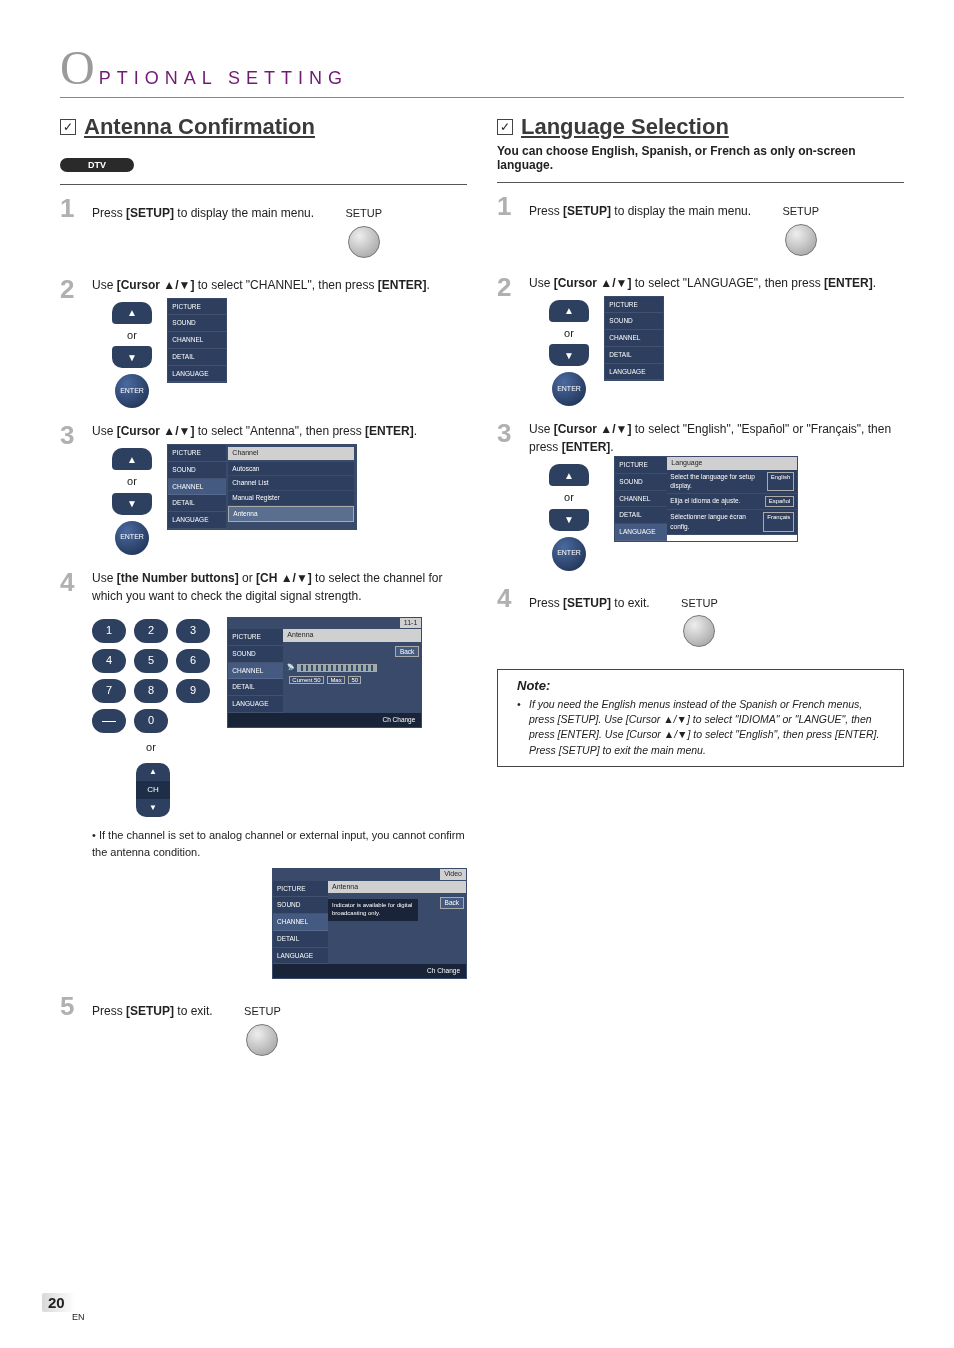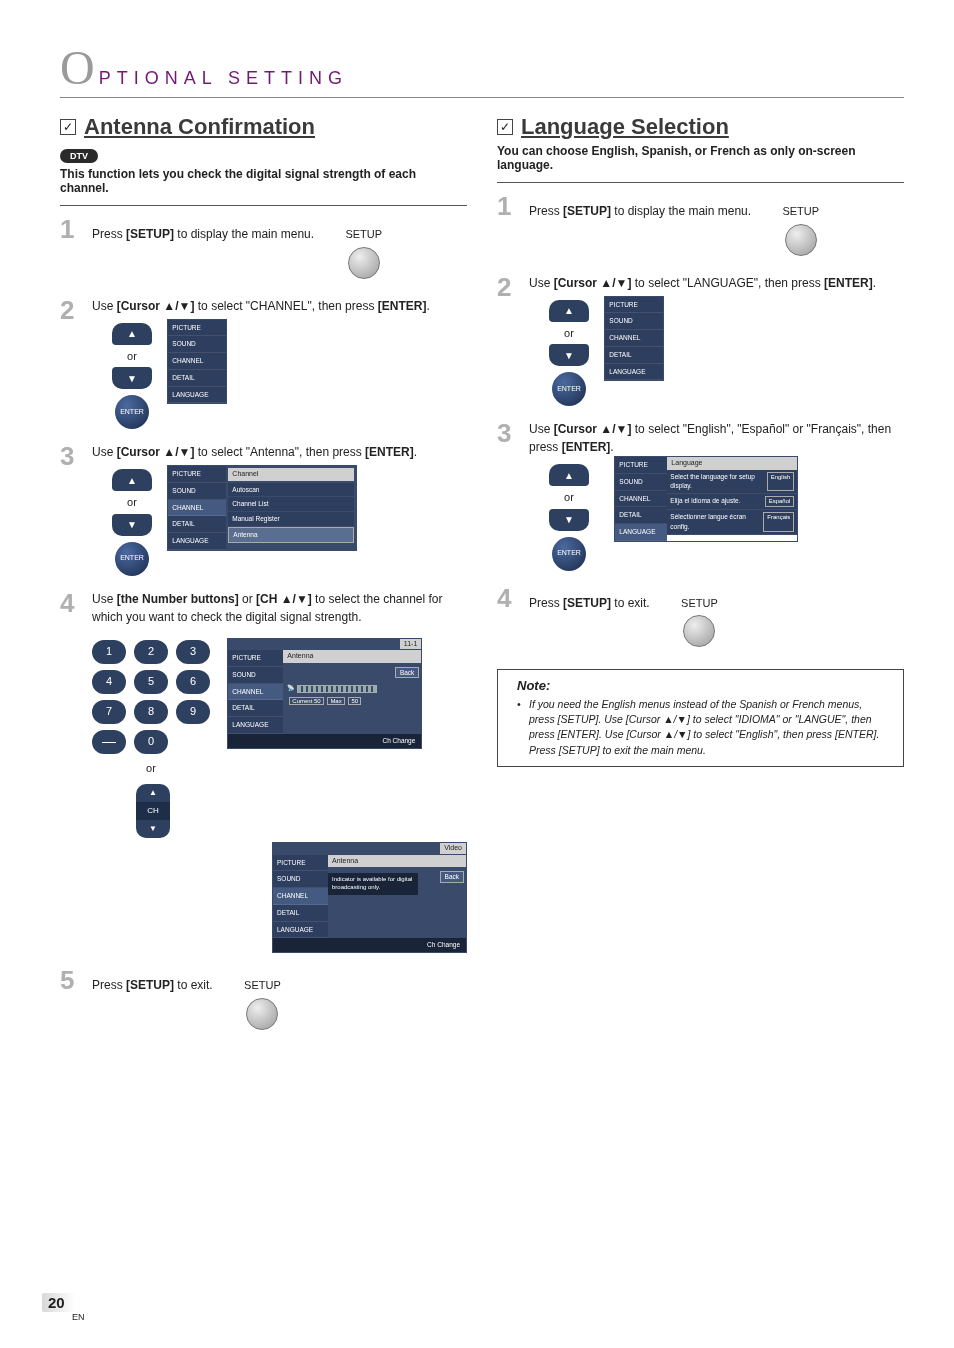--- a/index.html
+++ b/index.html
@@ -7,21 +7,21 @@
   .page { width: 954px; height: 1348px; margin: 0 auto; background: #fff; position: relative; padding: 40px 50px 20px 60px; }
   .heading-row { display: flex; align-items: baseline; gap: 4px; }
   .big-O { font-size: 48px; font-weight: 300; color: #9a9a9a; font-family: Georgia, serif; }
   .heading { font-size: 18px; letter-spacing: 6px; color: #701a75; font-weight: 400; }
   .rule { border: none; border-top: 1px solid #888; margin: 2px 0 16px 0; }
   .cols { display: flex; gap: 30px; }
   .col { flex: 1; min-width: 0; }
   .sect-title-row { display: flex; align-items: center; gap: 8px; margin-bottom: 4px; }
   .chk { width: 16px; height: 16px; border: 1.5px solid #444; display: inline-flex; align-items: center; justify-content: center; font-size: 12px; }
   .sect-title { font-size: 22px; font-weight: 700; color: #3a3a3a; text-decoration: underline; }
-  .dtv-pill { display: inline-block; background: #2a2a2a; color: #fff; font-size: 9px; padding: 2px 10px; border-radius: 8px; margin: 5px 0 4px 0; font-weight: 700; }
+  .dtv-pill { display: inline-block; background: #2a2a2a; color: #fff; font-size: 9px; padding: 2px 28px; border-radius: 8px; margin: 14px 0 4px 0; font-weight: 700; }
   .intro { font-size: 12px; font-weight: 700; margin-bottom: 10px; }
   .step-rule { border: none; border-top: 1px solid #555; margin: 8px 0 10px 0; }
   .step { display: flex; gap: 12px; margin-bottom: 14px; }
   .step-num { font-size: 26px; font-weight: 800; color: #b0b0b0; width: 20px; flex-shrink: 0; line-height: 1; }
   .step-body { flex: 1; font-size: 12px; line-height: 1.5; }
   .bold { font-weight: 700; }
   .setup-label { font-size: 11px; text-align: left; margin-top: 10px; }
   .btn-circle { width: 32px; height: 32px; border-radius: 50%; background: radial-gradient(circle at 35% 30%, #eee, #999); border: 1px solid #777; margin: 4px auto; }
   .remote-stack { display: inline-flex; flex-direction: column; align-items: center; gap: 0px; margin: 8px 12px 0 20px; vertical-align: top; }
   .arrow-btn { width: 40px; height: 22px; background: #2e4060; border-radius: 10px 10px 4px 4px; display: flex; align-items: center; justify-content: center; color: #fff; font-size: 10px; }
@@ -90,21 +90,20 @@
   <hr class="rule">
 
   <div class="cols">
 
     <div class="col">
       <div class="sect-title-row">
         <span class="chk">✓</span>
         <span class="sect-title">Antenna Confirmation</span>
       </div>
       <span class="dtv-pill">DTV</span>
-      <div class="intro">This function lets you check the digital signal strength of each channel.</div>
       <hr class="step-rule">
 
       
       <div class="step">
         <div class="step-num">1</div>
         <div class="step-body">
           <span>Press </span><span class="bold">[SETUP]</span><span> to display the main menu.</span>
           <div class="setup-block">
             <div class="setup-label">SETUP</div>
             <div class="btn-circle"></div>
@@ -223,20 +222,21 @@
                       <span>Max</span>
                       <span>50</span>
                     </div>
                   </div>
                 </div>
               </div>
               <div class="osd-footer">Ch Change</div>
             </div>
           </div>
 
+          <div class="bullet-note" style="margin-left:0;">If the channel is set to analog channel or external input, you cannot confirm the antenna condition.</div>
 
           <div style="text-align:right;">
             <div class="osd-wide" style="text-align:left;">
               <div class="tag">Video</div>
               <div class="body">
                 <div class="osd-left" style="width:55px;">
                   <div class="osd-item">PICTURE</div>
                   <div class="osd-item">SOUND</div>
                   <div class="osd-item hl">CHANNEL</div>
                   <div class="osd-item">DETAIL</div>

